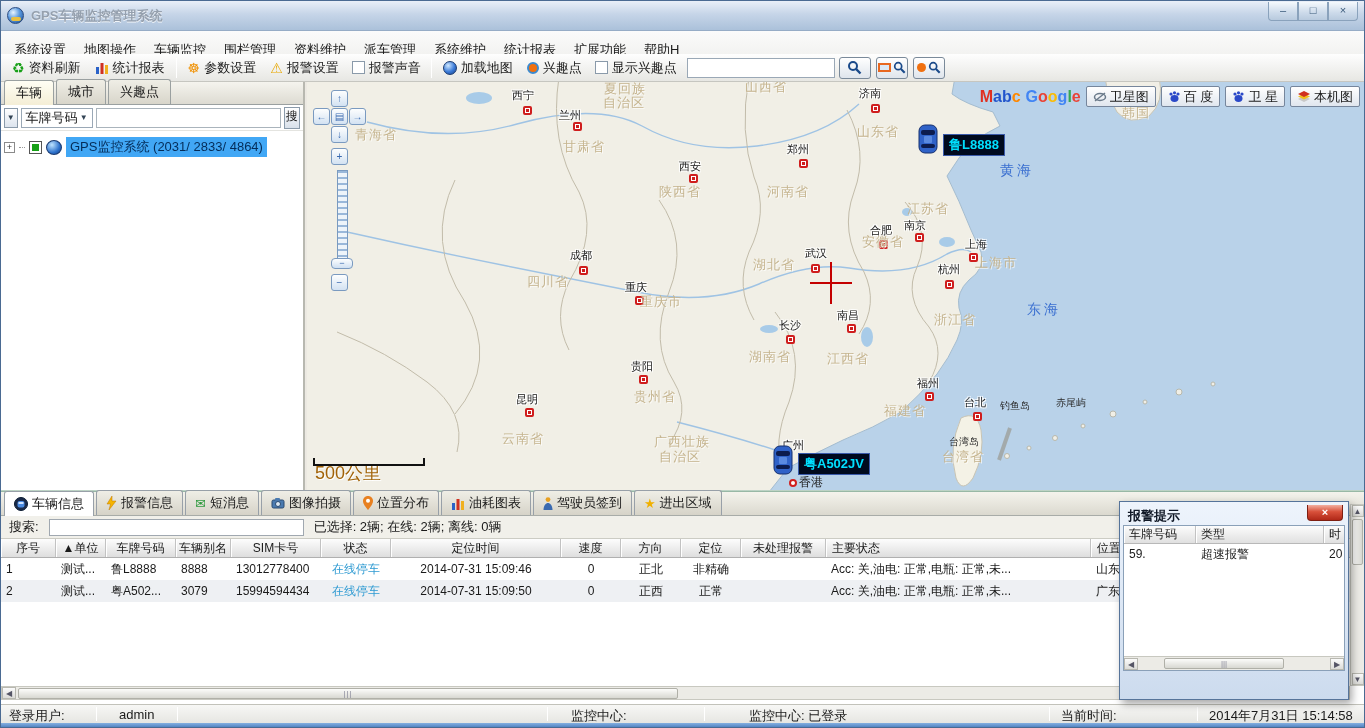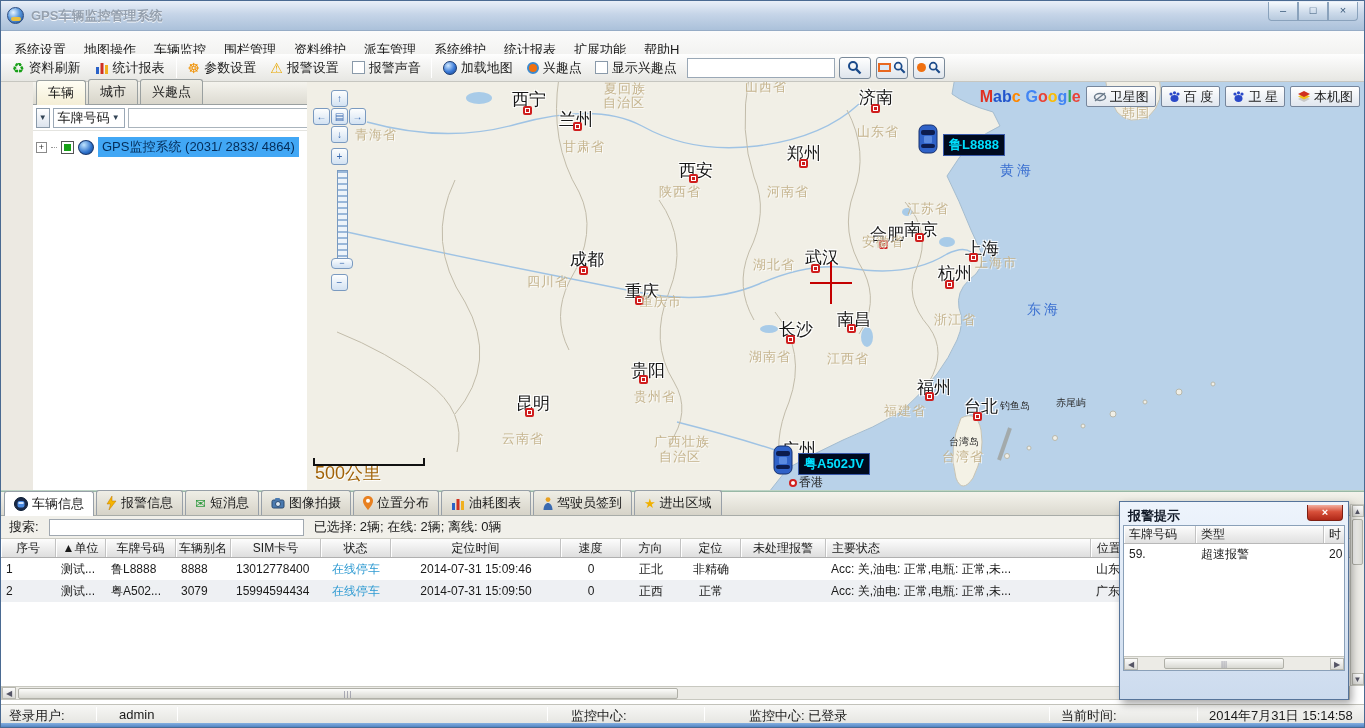--- a/index.html
+++ b/index.html
@@ -32,21 +32,21 @@
 .globe-dot{width:14px;height:14px;border-radius:50%;background:radial-gradient(circle at 35% 30%,#cfe8ff,#3a7ad8 55%,#173e86);border:1px solid #1a3a70;}
 .poi-dot{width:12px;height:12px;border-radius:50%;border:2px solid #3a8ad0;background:#f07010;}
 .checkbox{width:13px;height:13px;background:#fff;border:1px solid #8a9aaa;display:inline-block;}
 .tb-check{display:flex;align-items:center;gap:4px;padding:0 6px;font-size:13px;}
 .tb-input{width:148px;height:20px;border:1px solid #9aa8b6;margin:0 4px;padding:0 4px;}
 .icon-btn{width:32px;height:22px;background:linear-gradient(#ffffff,#dfe5ec);border:1px solid #7a8a9a;border-radius:3px;display:flex;align-items:center;justify-content:center;gap:2px;margin-right:5px;}
 .rect-mini{width:13px;height:9px;border:2px solid #e86820;background:#dce8f4;}
 .dot-mini{width:9px;height:9px;border-radius:50%;background:#f07010;}
 
 
-.left-panel{position:absolute;top:81px;left:0;width:304px;height:410px;background:#fff;border-right:2px solid #b8b8b0;margin-left:32px;}
+.left-panel{position:absolute;top:81px;left:0;width:304px;height:410px;background:#fff;border-right:2px solid #b8b8b0;}
 .lp-tabs{height:23px;background:linear-gradient(#f5f4ee,#dddbd2);display:flex;align-items:flex-end;padding-left:3px;border-bottom:1px solid #9aa0a0;}
 .lp-tab{padding:3px 11px;border:1px solid #9aa0a0;border-bottom:none;border-radius:3px 3px 0 0;background:linear-gradient(#efeee6,#d8d5ca);margin-right:2px;font-size:13px;}
 .lp-tab.active{background:linear-gradient(#fffef4,#f4eed6);position:relative;top:1px;}
 .lp-search{height:26px;display:flex;align-items:center;gap:3px;padding:2px 3px;border-bottom:1px solid #e4e4e0;}
 .drop-mini{width:18px;height:20px;border:1px solid #8a9aaa;background:linear-gradient(#fff,#dce4ee);font-size:8px;color:#345;text-align:center;line-height:18px;}
 .combo{width:96px;height:20px;border:1px solid #9aa8b6;background:#fff;display:flex;align-items:center;justify-content:space-between;padding:0 4px;font-size:13px;}
 .combo i{font-style:normal;font-size:8px;color:#345;}
 .lp-input{flex:1;height:20px;border:1px solid #aab4bc;padding:0 3px;}
 .lp-sbtn{width:22px;height:22px;border:1px solid #8a9aaa;background:linear-gradient(#fff,#d8e0ea);font-size:12px;text-align:center;}
 .tree{padding:6px 3px;}
@@ -54,21 +54,21 @@
 .expander{width:11px;height:11px;border:1px solid #8a8a8a;background:#fff;font-size:9px;line-height:9px;text-align:center;color:#333;flex:none;}
 .tree-dots{width:6px;border-top:1px dotted #999;}
 .tree-check{width:13px;height:13px;border:1px solid #555;background:#fff;display:flex;align-items:center;justify-content:center;flex:none;}
 .tree-check b{width:7px;height:7px;background:#17a017;}
 .globe-icon{width:16px;height:15px;border-radius:50%;background:radial-gradient(circle at 35% 30%,#bfe4ff,#2e72cc 60%,#123a7e);border:1px solid #1a3a70;flex:none;}
 .tree-label{background:#41a7f5;color:#042c58;padding:1px 4px;font-size:13px;}
 
 
 .map{position:absolute;top:81px;left:306px;width:1059px;height:410px;background:#f1efe6;overflow:hidden;}
 .map svg.bg{position:absolute;left:0;top:0;}
-.city-label{position:absolute;font-size:17px;color:#161616;text-shadow:1px 1px 0 #fff,-1px -1px 0 #fff,1px -1px 0 #fff,-1px 1px 0 #fff;white-space:nowrap;}
+.city-label{position:absolute;font-size:11px;color:#161616;text-shadow:1px 1px 0 #fff,-1px -1px 0 #fff,1px -1px 0 #fff,-1px 1px 0 #fff;white-space:nowrap;}
 .city-dot{position:absolute;width:9px;height:9px;border:2px solid #cf1d1d;background:#fff;border-radius:2px;}
 .city-dot b{display:block;width:3px;height:3px;background:#cf1d1d;margin:1px auto 0;}
 .prov{position:absolute;color:#c5b48e;font-size:13px;letter-spacing:1px;text-shadow:1px 1px 0 rgba(255,255,255,.7);white-space:nowrap;}
 .sea-label{position:absolute;color:#3a6fd0;font-size:14px;letter-spacing:3px;white-space:nowrap;}
 .isle{position:absolute;color:#2a2a2a;font-size:10px;white-space:nowrap;}
 .poi-hk{position:absolute;display:flex;align-items:center;gap:2px;font-size:12px;color:#222;}
 .hk-ring{width:8px;height:8px;border:2px solid #d02020;border-radius:50%;background:#fff;}
 .vehicle{position:absolute;}
 .veh-label{position:absolute;background:#000a1e;color:#00e0ff;border:1px solid #3a5aaa;padding:1px 5px;font-size:13px;font-weight:bold;white-space:nowrap;}
 .cross{position:absolute;background:#c40000;}

